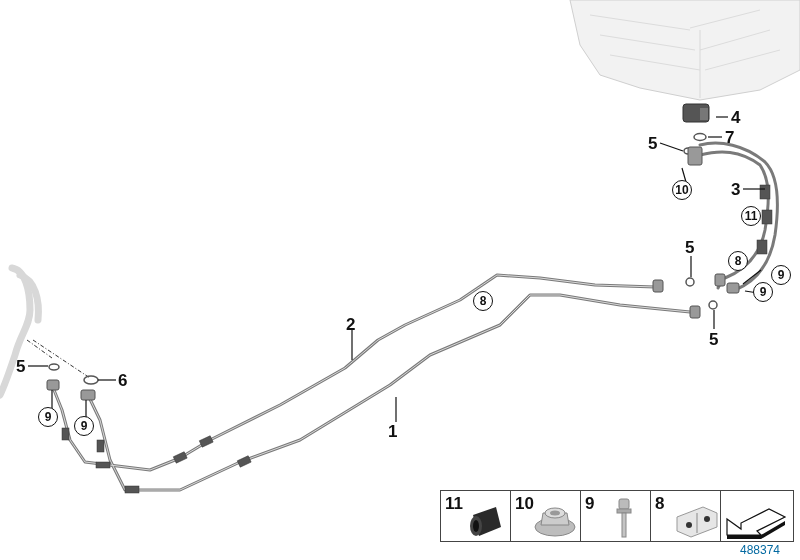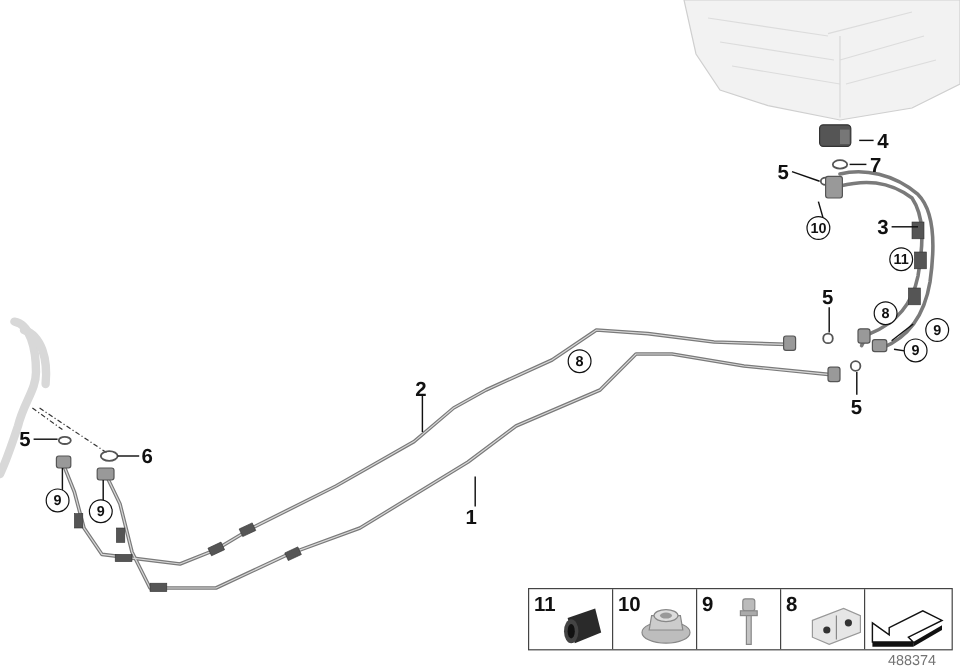--- a/index.html
+++ b/index.html
@@ -6,21 +6,21 @@
   body{width:800px;height:560px;position:relative;overflow:hidden;font-family:"Liberation Sans",sans-serif;}
   #diagram{position:absolute;left:0;top:0;width:800px;height:560px;}
   .lbl{position:absolute;font-weight:bold;font-size:17px;color:#111;line-height:1;}
   .circ{position:absolute;width:20px;height:20px;border:1.5px solid #111;border-radius:50%;background:#fff;
         font-weight:bold;font-size:12px;color:#111;display:flex;align-items:center;justify-content:center;box-sizing:border-box;}
   .legend{position:absolute;left:440px;top:490px;width:352px;height:50px;border:1px solid #444;display:flex;background:#fff;}
   .cell{position:relative;border-right:1px solid #444;width:70px;height:50px;box-sizing:border-box;}
   .cell:last-child{border-right:none;}
   .cell .num{position:absolute;left:4px;top:3px;font-weight:bold;font-size:17px;color:#111;}
   .cell svg{position:absolute;left:0;top:0;}
-  .docnum{position:absolute;left:740px;top:543px;font-size:12px;color:#737373;}
+  .docnum{position:absolute;left:740px;top:543px;font-size:12px;color:#0369a1;}
 </style>
 </head>
 <body>
 
 <svg id="diagram" width="800" height="560" viewBox="0 0 800 560">
 
   <g fill="#f2f2f2" stroke="#cfcfcf" stroke-width="1">
     <path d="M570,0 L800,0 L800,70 L760,90 L700,100 L640,88 L600,75 L580,45 Z"></path>
     <path d="M590,15 L690,30 M600,35 L695,50 M610,55 L700,70 M690,28 L760,10 M700,50 L770,30 M705,70 L780,50" stroke="#dcdcdc"></path>
     <path d="M700,30 L700,98" stroke="#d8d8d8"></path>

